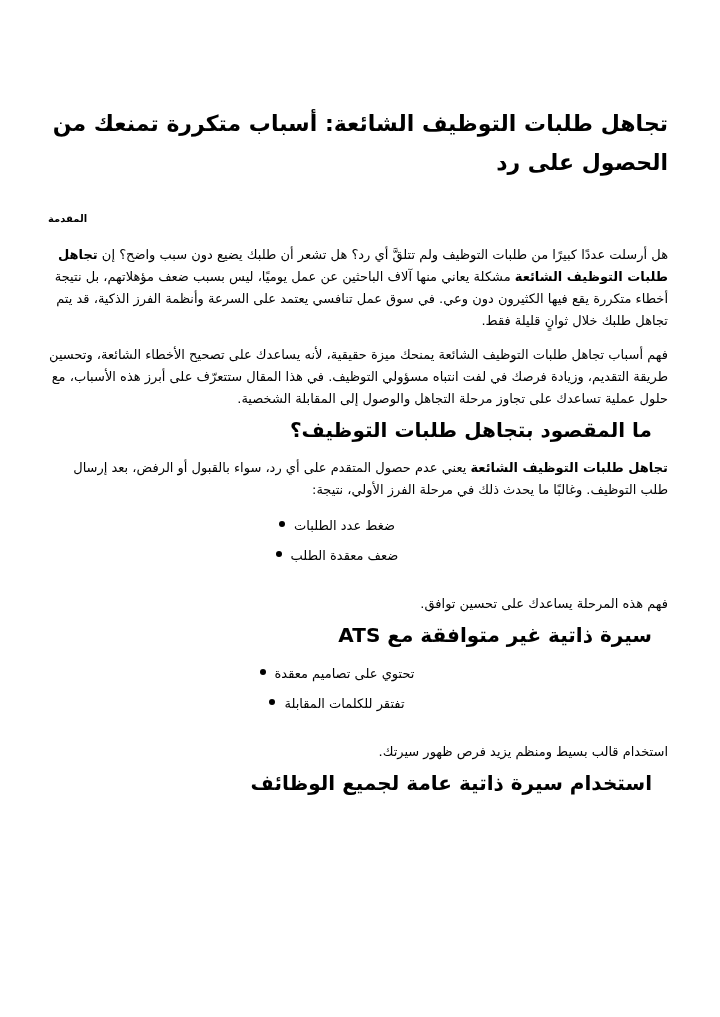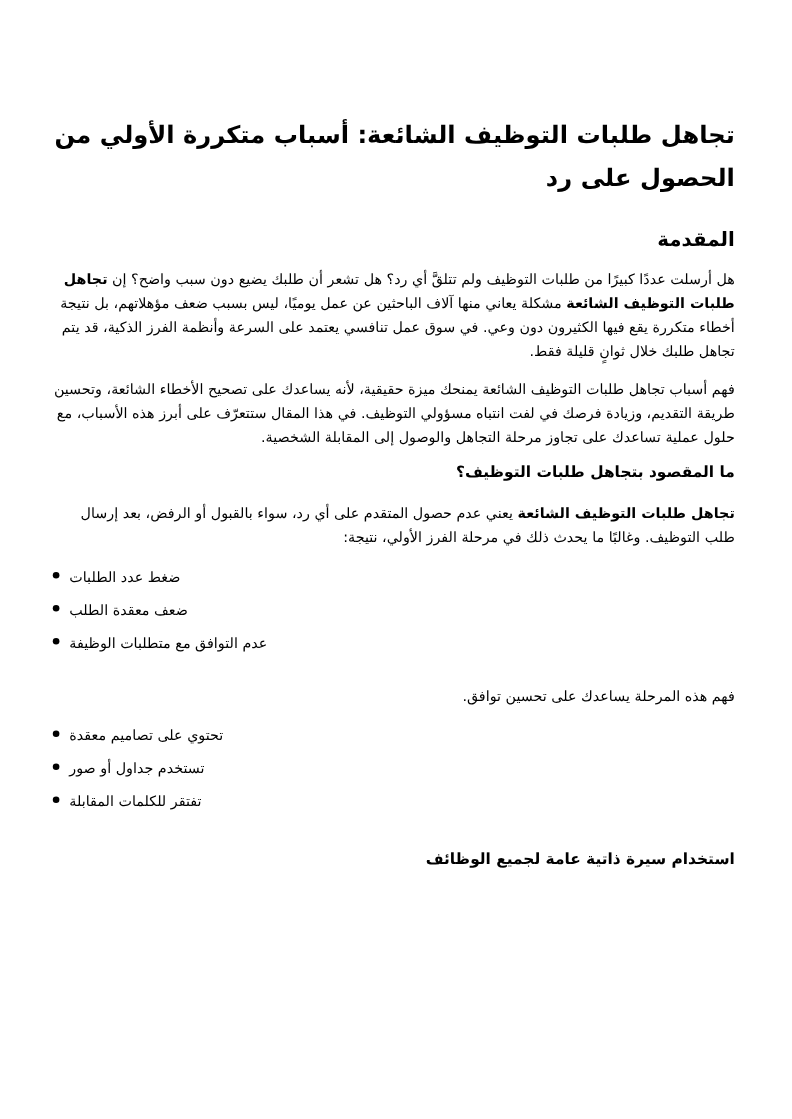--- a/index.html
+++ b/index.html
@@ -20,89 +20,89 @@
     background: #ffffff;
   }
   .doc-title {
     font-size: 22px;
     line-height: 39px;
     font-weight: bold;
     text-align: right;
     margin: 0 0 24px 0;
   }
   .intro-heading {
-    font-size: 18px;
+    font-size: 10px;
     line-height: 26px;
     font-weight: bold;
-    text-align: right;
+    text-align: left;
     margin: 0 0 6px 0;
   }
   .section-heading {
-    font-size: 14px;
+    font-size: 20px;
     line-height: 28px;
     font-weight: bold;
     text-align: right;
-    margin: 4px 0 13px 0;
+    margin: 4px 16px 13px 0;
   }
   .body-par {
     font-size: 13px;
     line-height: 22px;
     text-align: right;
     margin: 12px 0 6px 0;
   }
   .body-par .b { font-weight: bold; }
   .doc-list {
     list-style: none;
     margin: 14px 0 26px 0;
     padding: 0 42px 0 0;
   }
   .doc-list-item {
     font-size: 13px;
     line-height: 22px;
-    text-align: left;
+    text-align: center;
     margin: 0 0 8px 0;
   }
   .bullet-dot {
     display: inline-block;
     width: 6px; height: 6px;
     background: #000000;
     border-radius: 50%;
     margin: 0 9px 0 0;
     vertical-align: 3px;
   }
 </style>
 </head>
 <body>
 
 <div class="page">
 
-  <h1 class="doc-title">تجاهل طلبات التوظيف الشائعة: أسباب متكررة الأولي من الحصول على رد</h1>
+  <h1 class="doc-title">تجاهل طلبات التوظيف الشائعة: أسباب متكررة تمنعك من الحصول على رد</h1>
 
   <h3 class="intro-heading">المقدمة</h3>
 
   <p class="body-par"><span>هل أرسلت عددًا كبيرًا من طلبات التوظيف ولم تتلقَّ أي رد؟ هل تشعر أن طلبك يضيع دون سبب واضح؟ إن </span><span class="b">تجاهل طلبات التوظيف الشائعة</span><span> مشكلة يعاني منها آلاف الباحثين عن عمل يوميًا، ليس بسبب ضعف مؤهلاتهم، بل نتيجة أخطاء متكررة يقع فيها الكثيرون دون وعي. في سوق عمل تنافسي يعتمد على السرعة وأنظمة الفرز الذكية، قد يتم تجاهل طلبك خلال ثوانٍ قليلة فقط.</span></p>
 
   <p class="body-par"><span>فهم أسباب تجاهل طلبات التوظيف الشائعة يمنحك ميزة حقيقية، لأنه يساعدك على تصحيح الأخطاء الشائعة، وتحسين طريقة التقديم، وزيادة فرصك في لفت انتباه مسؤولي التوظيف. في هذا المقال ستتعرّف على أبرز هذه الأسباب، مع حلول عملية تساعدك على تجاوز مرحلة التجاهل والوصول إلى المقابلة الشخصية.</span></p>
 
   <h2 class="section-heading">ما المقصود بتجاهل طلبات التوظيف؟</h2>
 
   <p class="body-par"><span class="b">تجاهل طلبات التوظيف الشائعة</span><span> يعني عدم حصول المتقدم على أي رد، سواء بالقبول أو الرفض، بعد إرسال طلب التوظيف. وغالبًا ما يحدث ذلك في مرحلة الفرز الأولي، نتيجة:</span></p>
 
   <ul class="doc-list">
       <li class="doc-list-item"><span>ضغط عدد الطلبات</span><span class="bullet-dot"></span></li>
       <li class="doc-list-item"><span>ضعف معقدة الطلب</span><span class="bullet-dot"></span></li>
-      <li class="doc-list-item"><span>عدم التوافق مع متطلبات الوظيفة</span><span class="bullet-dot"></span></li>
     </ul>
 
   <p class="body-par">فهم هذه المرحلة يساعدك على تحسين توافق.</p>
 
+  <h2 class="section-heading">سيرة ذاتية غير متوافقة مع ATS</h2>
 
 
   <ul class="doc-list">
       <li class="doc-list-item"><span>تحتوي على تصاميم معقدة</span><span class="bullet-dot"></span></li>
-      <li class="doc-list-item"><span>تستخدم جداول أو صور</span><span class="bullet-dot"></span></li>
       <li class="doc-list-item"><span>تفتقر للكلمات المقابلة</span><span class="bullet-dot"></span></li>
     </ul>
 
+  <p class="body-par">استخدام قالب بسيط ومنظم يزيد فرص ظهور سيرتك.</p>
 
   <h2 class="section-heading">استخدام سيرة ذاتية عامة لجميع الوظائف</h2>
 
 </div>
 
 </body></html>

